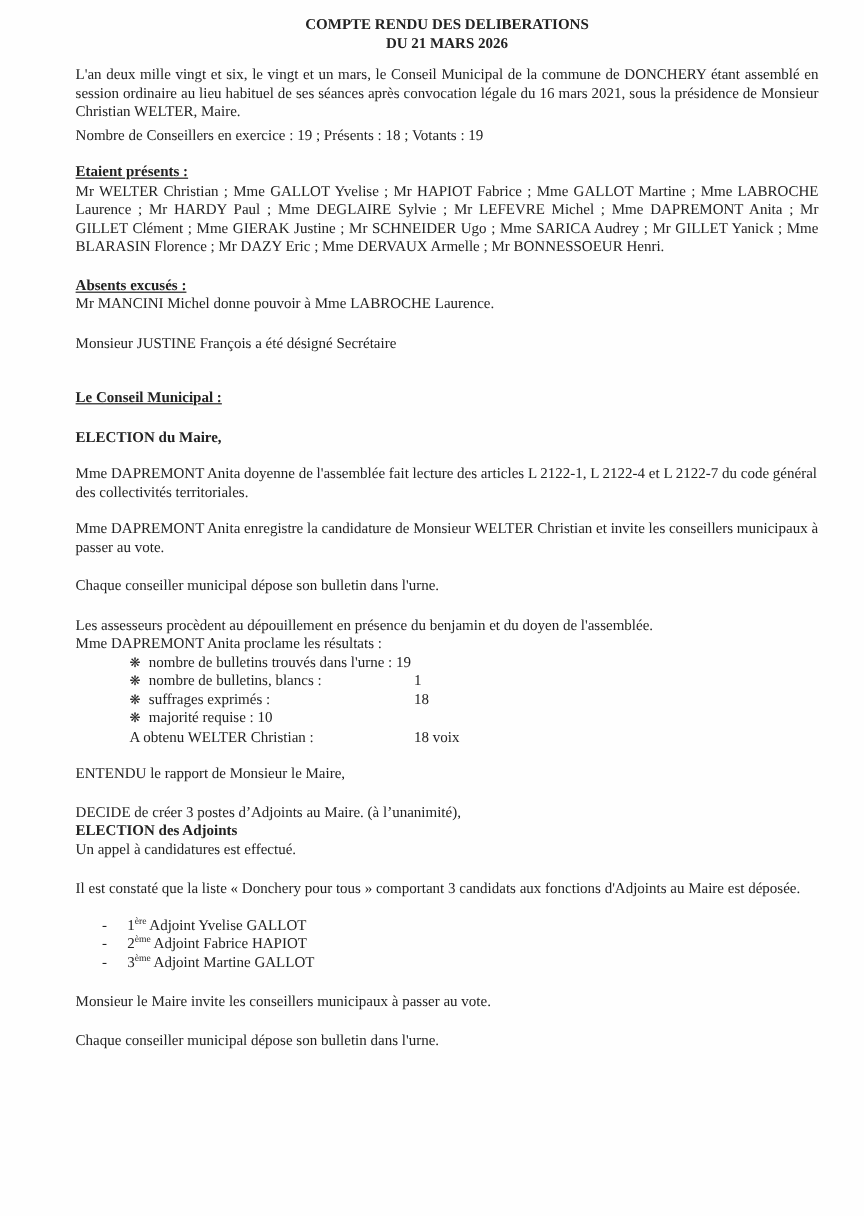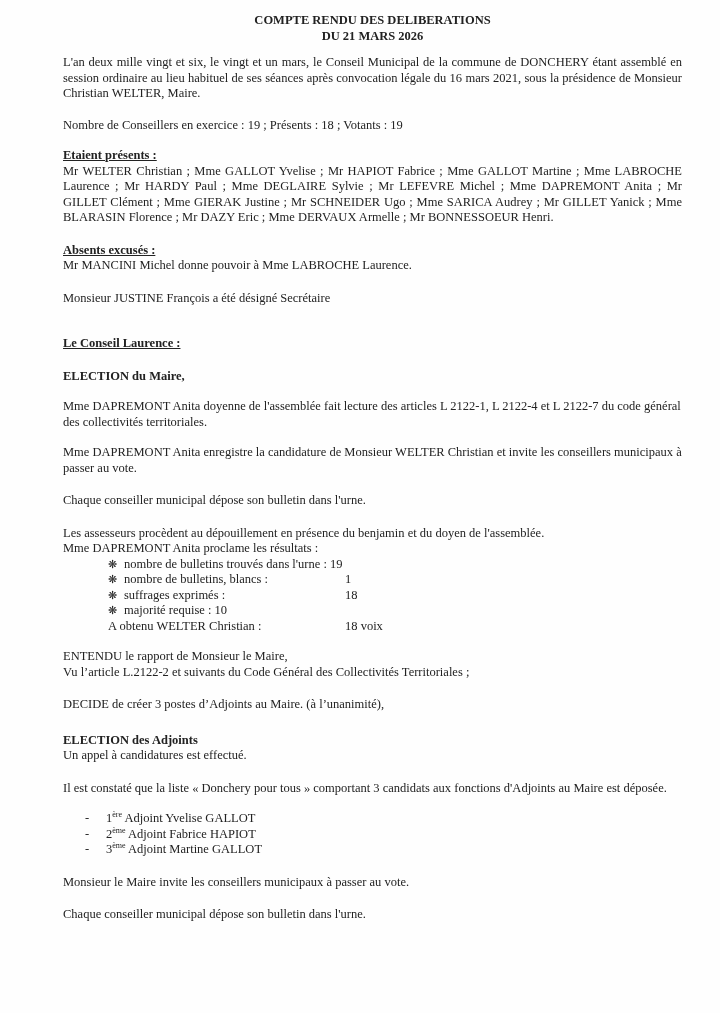--- a/index.html
+++ b/index.html
@@ -14,24 +14,24 @@
   }
   .page {
     box-sizing: border-box;
     width: 720px; height: 1013px;
     padding: 13px 38px 0 63px;
     background: #fefefe;
   }
   .title-block { text-align: center; font-weight: bold; }
   .para { margin: 0; }
   .just { text-align: justify; }
-  .gap-s  { margin-top: 16px; }
+  .gap-s  { margin-top: 4px; }
   .gap-1  { margin-top: 15px; }
   .gap-m  { margin-top: 17px; }
-  .gap-l  { margin-top: 20px; }
+  .gap-l  { }
   .gap-xl { margin-top: 30px; }
   .h-ul { font-weight: bold; text-decoration: underline; font-family: Liberation Serif, serif; }
   .h-b  { font-weight: bold; }
   .b    { font-weight: normal; }
   .result-row { display: flex; padding-left: 45px; }
   .result-bullet {
     width: 16px; flex: none;
     font-family: "DejaVu Sans", sans-serif;
     font-size: 11px;
   }
@@ -58,21 +58,21 @@
   <p class="para gap-s">Nombre de Conseillers en exercice : 19 ; Présents : 18 ; Votants : 19</p>
 
   <p class="para gap-1 h-ul">Etaient présents :</p>
   <p class="para just">Mr WELTER Christian ; Mme GALLOT Yvelise ; Mr HAPIOT Fabrice ; Mme GALLOT Martine ; Mme LABROCHE Laurence ; Mr HARDY Paul ; Mme DEGLAIRE Sylvie ; Mr LEFEVRE Michel ; Mme DAPREMONT Anita ; Mr GILLET Clément ; Mme GIERAK Justine ; Mr SCHNEIDER Ugo ; Mme SARICA Audrey ; Mr GILLET Yanick ; Mme BLARASIN Florence ; Mr DAZY Eric ; Mme DERVAUX Armelle ; Mr BONNESSOEUR Henri.</p>
 
   <p class="para gap-m h-ul">Absents excusés :</p>
   <p class="para">Mr MANCINI Michel donne pouvoir à Mme LABROCHE Laurence.</p>
 
   <p class="para gap-m">Monsieur JUSTINE François a été désigné Secrétaire</p>
 
-  <p class="para gap-xl h-ul">Le Conseil Laurence :</p>
+  <p class="para gap-xl h-ul">Le Conseil Municipal :</p>
 
   <p class="para gap-m h-b">ELECTION du Maire,</p>
 
   <p class="para gap-1">Mme DAPREMONT Anita doyenne de l'assemblée fait lecture des articles L 2122-1, L 2122-4 et L 2122-7 du code général des collectivités territoriales.</p>
 
   <p class="para gap-1">Mme DAPREMONT Anita enregistre la candidature de Monsieur WELTER Christian et invite les conseillers municipaux à passer au vote.</p>
 
   <p class="para gap-m">Chaque conseiller municipal dépose son bulletin dans l'urne.</p>
 
   <p class="para gap-m">Les assesseurs procèdent au dépouillement en présence du benjamin et du doyen de l'assemblée.</p>
@@ -97,21 +97,20 @@
     <span class="result-bullet">❋</span>
     <span class="result-label">majorité requise : 10</span>
     <span class="result-value"></span>
   </div>
   <div class="obtained-row">
     <span class="obtained-label">A obtenu WELTER Christian :</span>
     <span class="result-value">18 voix</span>
   </div>
 
   <p class="para gap-1"><span class="b">ENTENDU</span><span> le rapport de Monsieur le Maire,</span></p>
-  <p class="para">Vu l’article L.2122-2 et suivants du Code Général des Collectivités Territoriales ;</p>
 
   <p class="para gap-m"><span class="b">DECIDE</span><span> de créer 3 postes d’Adjoints au Maire. (à l’unanimité),</span></p>
 
   <p class="para gap-l h-b">ELECTION des Adjoints</p>
   <p class="para">Un appel à candidatures est effectué.</p>
 
   <p class="para just gap-m">Il est constaté que la liste « Donchery pour tous » comportant 3 candidats aux fonctions d'Adjoints au Maire est déposée.</p>
 
   <div class="gap-1">
     <div class="dash-row">

